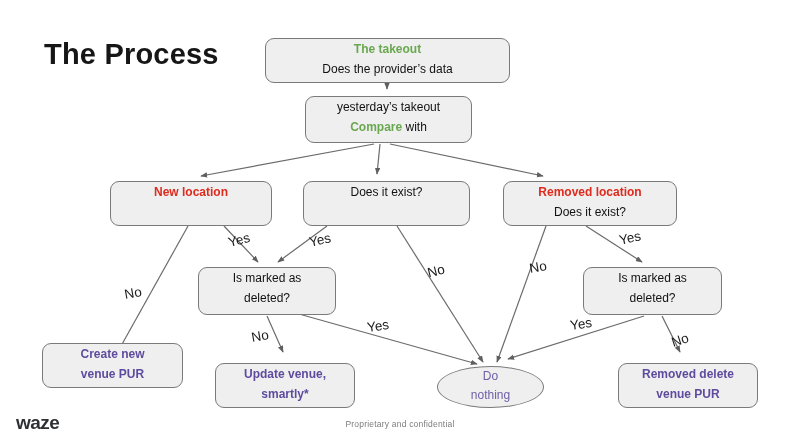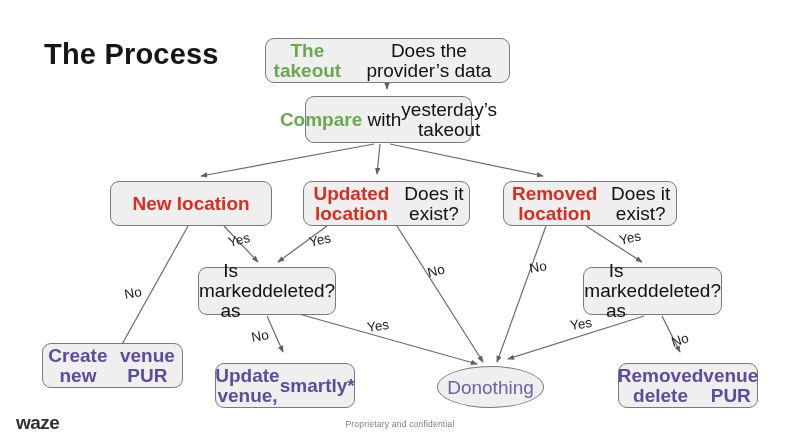--- a/index.html
+++ b/index.html
@@ -7,24 +7,24 @@
     width:800px;height:445px;position:relative;background:#ffffff;
     font-family:"Liberation Sans","DejaVu Sans",sans-serif;overflow:hidden;
   }
   .stage{position:absolute;inset:0;width:800px;height:445px;}
   .slide-title{
     position:absolute;left:44px;top:38px;font-size:29px;font-weight:bold;
     color:#161616;letter-spacing:0.2px;
   }
   svg.arrows{position:absolute;left:0;top:0;pointer-events:none;}
   .node{
-    position:absolute;display:flex;flex-direction:row;align-items:center;
-    justify-content:center;background:var(--box-fill,#efefef);
+    position:absolute;display:flex;flex-direction:column;align-items:center;
+    justify-content:flex-start;background:var(--box-fill,#efefef);
     border:1.6px solid var(--box-border,#7a7a7a);border-radius:9px;
-    text-align:center;line-height:20px;font-size:19px;color:#111;
+    text-align:center;line-height:20px;font-size:12px;color:#111;
     box-sizing:border-box;
   }
   .node.ellipse{border-radius:50%;line-height:19px;}
   .node .t{font-weight:bold;}
   .green{color:var(--green,#6aa84f);}
   .red{color:var(--red,#dd2b1e);}
   .purple{color:var(--purple,#5e4b9e);font-weight:bold;}
   .muted-purple{color:var(--muted-purple,#6f5fa7);}
   .inline-rest{margin-left:0.28em;}
   .elabel{
@@ -70,32 +70,31 @@
       <line x1="662" y1="316" x2="680" y2="352" marker-end="url(#arw)"></line>
     </g>
   </svg>
 
   <div class="node" style="left:265px;top:38px;width:245px;height:45px">
     <div class="t green">The takeout</div>
     <div>Does the provider’s data</div>
   </div>
 
   <div class="node" style="left:305px;top:96px;width:167px;height:47px">
+    <div>yesterday’s takeout</div>
     <div>
       <span class="t green">Compare</span><span class="inline-rest">with</span>
     </div>
-    <div>yesterday’s takeout</div>
   </div>
 
   <div class="node" style="left:110px;top:181px;width:162px;height:45px">
     <div class="t red">New location</div>
   </div>
 
   <div class="node" style="left:303px;top:181px;width:167px;height:45px">
-    <div class="t red">Updated location</div>
     <div>Does it exist?</div>
   </div>
 
   <div class="node" style="left:503px;top:181px;width:174px;height:45px">
     <div class="t red">Removed location</div>
     <div>Does it exist?</div>
   </div>
 
   <div class="node" style="left:198px;top:267px;width:138px;height:48px">
     <div>Is marked as</div>

